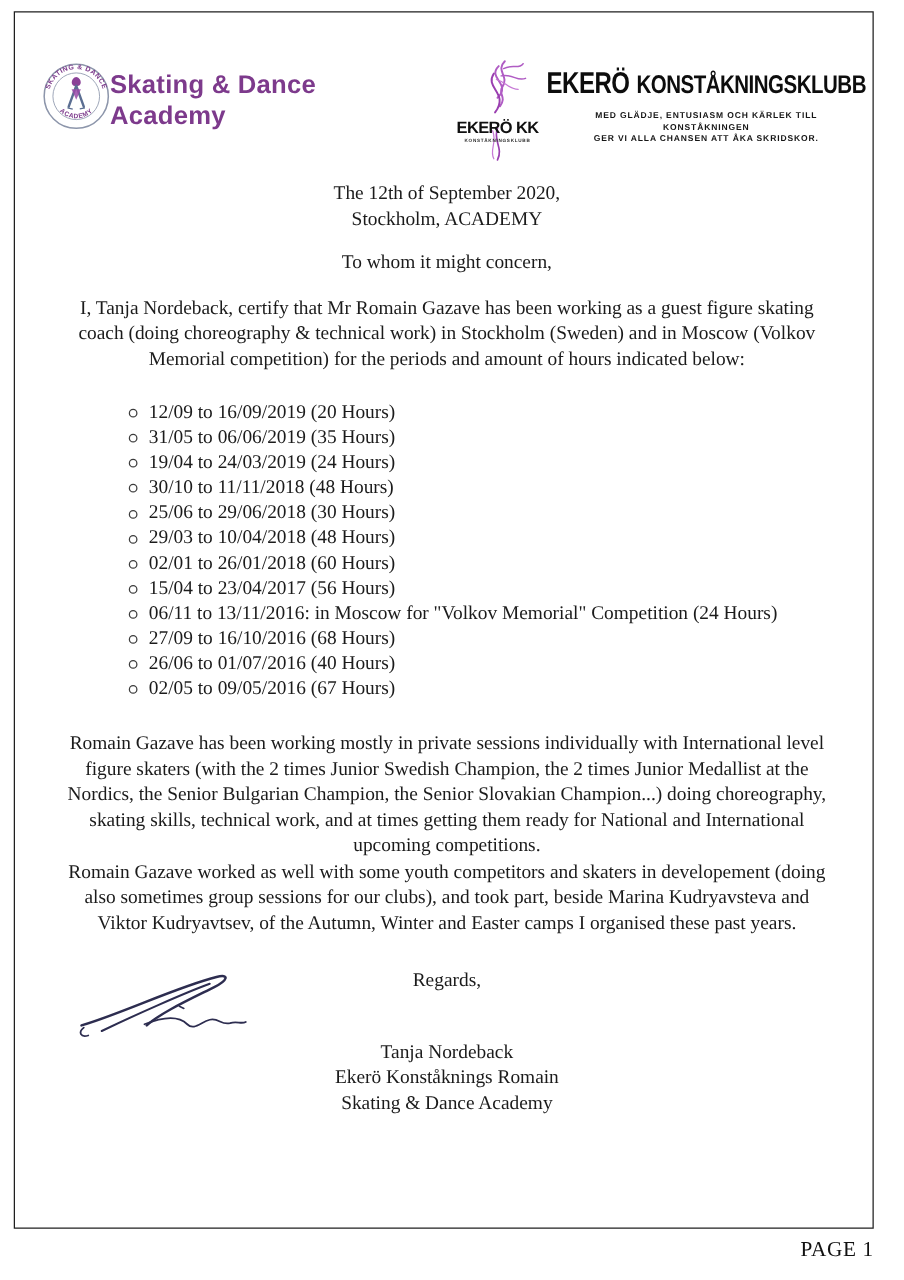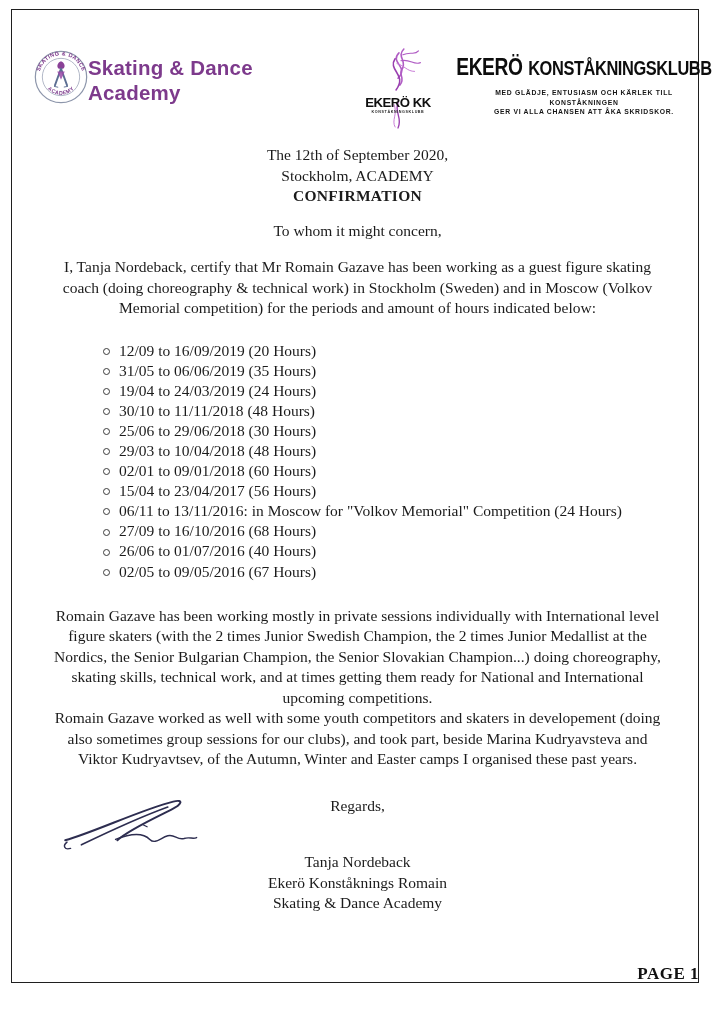--- a/index.html
+++ b/index.html
@@ -16,21 +16,21 @@
   
   header { position:relative; height:135px; }
   .academy-logo { position:absolute; left:21px; top:38px; }
   .academy-title {
     position:absolute; left:76px; top:45px;
     font-family:"Liberation Sans", sans-serif;
     font-weight:bold; font-size:20.5px; line-height:25px; color:#7d3a8c;
     letter-spacing:0.2px;
   }
   .ekerokk-logo { position:absolute; left:347px; top:36px; }
-  .ekero-club { position:absolute; left:456px; top:43px; width:232px; text-align:center;
+  .ekero-club { position:absolute; left:437px; top:43px; width:232px; text-align:center;
     font-family:"Liberation Sans", sans-serif; }
   .ekero-club-title {
     display:flex; justify-content:center; align-items:baseline; gap:7px;
     white-space:nowrap; transform:scaleX(0.8); transform-origin:center;
     color:#0d0d0d;
   }
   .ekero-club-title .strong { font-size:24px; font-weight:bold; letter-spacing:-0.5px; }
   .ekero-club-title .rest   { font-size:20.5px; font-weight:bold; letter-spacing:-0.5px; }
   .ekero-tagline {
     margin-top:7px; font-size:6.8px; font-weight:bold; letter-spacing:0.7px;
@@ -50,22 +50,22 @@
   ul.periods li { position:relative; padding-left:72px; line-height:20.1px; }
   ul.periods li::before {
     content:""; position:absolute; left:56px; top:7.2px;
     width:5px; height:5px; border:1px solid #3c3c3c; border-radius:50%;
   }
   .body-par1 { margin-top:24px !important; }
   .closing { margin-top:26px !important; }
   .signature-svg { display:block; margin:-18px 0 0 8px; }
   .sig-name { margin-top:0 !important; }
   .page-label {
-    position:absolute; left:11px; top:964px; width:688px; text-align:right;
-    font-weight:bold; font-size:17px; letter-spacing:0.5px; color:#111;
+    position:absolute; left:11px; top:990px; width:688px; text-align:right;
+    font-weight:normal; font-size:17px; letter-spacing:0.5px; color:#111;
   }
 </style>
 </head>
 <body>
 
 <div class="frame">
 
   <header>
 
     <svg class="academy-logo" viewBox="0 0 60 62" width="56" height="58">
@@ -122,35 +122,34 @@
 
   </header>
 
   <main class="letter">
 
     <p class="date-block">
       <span>The 12th of September 2020,</span><br>
       <span>Stockholm, ACADEMY</span>
     </p>
 
-    <p class="heading">CONFIRMATION</p>
 
     <p class="salutation">To whom it might concern,</p>
 
     <p class="intro">I, Tanja Nordeback, certify that Mr Romain Gazave has been working as a guest figure skating coach (doing choreography &amp; technical work) in Stockholm (Sweden) and in Moscow (Volkov Memorial competition) for the periods and amount of hours indicated below:</p>
 
     <ul class="periods">
 
     <li class="period">12/09 to 16/09/2019 (20 Hours)</li>
         <li class="period">31/05 to 06/06/2019 (35 Hours)</li>
         <li class="period">19/04 to 24/03/2019 (24 Hours)</li>
         <li class="period">30/10 to 11/11/2018 (48 Hours)</li>
         <li class="period">25/06 to 29/06/2018 (30 Hours)</li>
         <li class="period">29/03 to 10/04/2018 (48 Hours)</li>
-        <li class="period">02/01 to 09/01/2018 (60 Hours)</li>
+        <li class="period">02/01 to 26/01/2018 (60 Hours)</li>
         <li class="period">15/04 to 23/04/2017 (56 Hours)</li>
         <li class="period">06/11 to 13/11/2016: in Moscow for "Volkov Memorial" Competition (24 Hours)</li>
         <li class="period">27/09 to 16/10/2016 (68 Hours)</li>
         <li class="period">26/06 to 01/07/2016 (40 Hours)</li>
         <li class="period">02/05 to 09/05/2016 (67 Hours)</li>
       </ul>
 
     <p class="body-par1">Romain Gazave has been working mostly in private sessions individually with International level figure skaters (with the 2 times Junior Swedish Champion, the 2 times Junior Medallist at the Nordics, the Senior Bulgarian Champion, the Senior Slovakian Champion...) doing choreography, skating skills, technical work, and at times getting them ready for National and International upcoming competitions.</p>
     <p class="body-par2">Romain Gazave worked as well with some youth competitors and skaters in developement (doing also sometimes group sessions for our clubs), and took part, beside Marina Kudryavsteva and Viktor Kudryavtsev, of the Autumn, Winter and Easter camps I organised these past years.</p>
 

